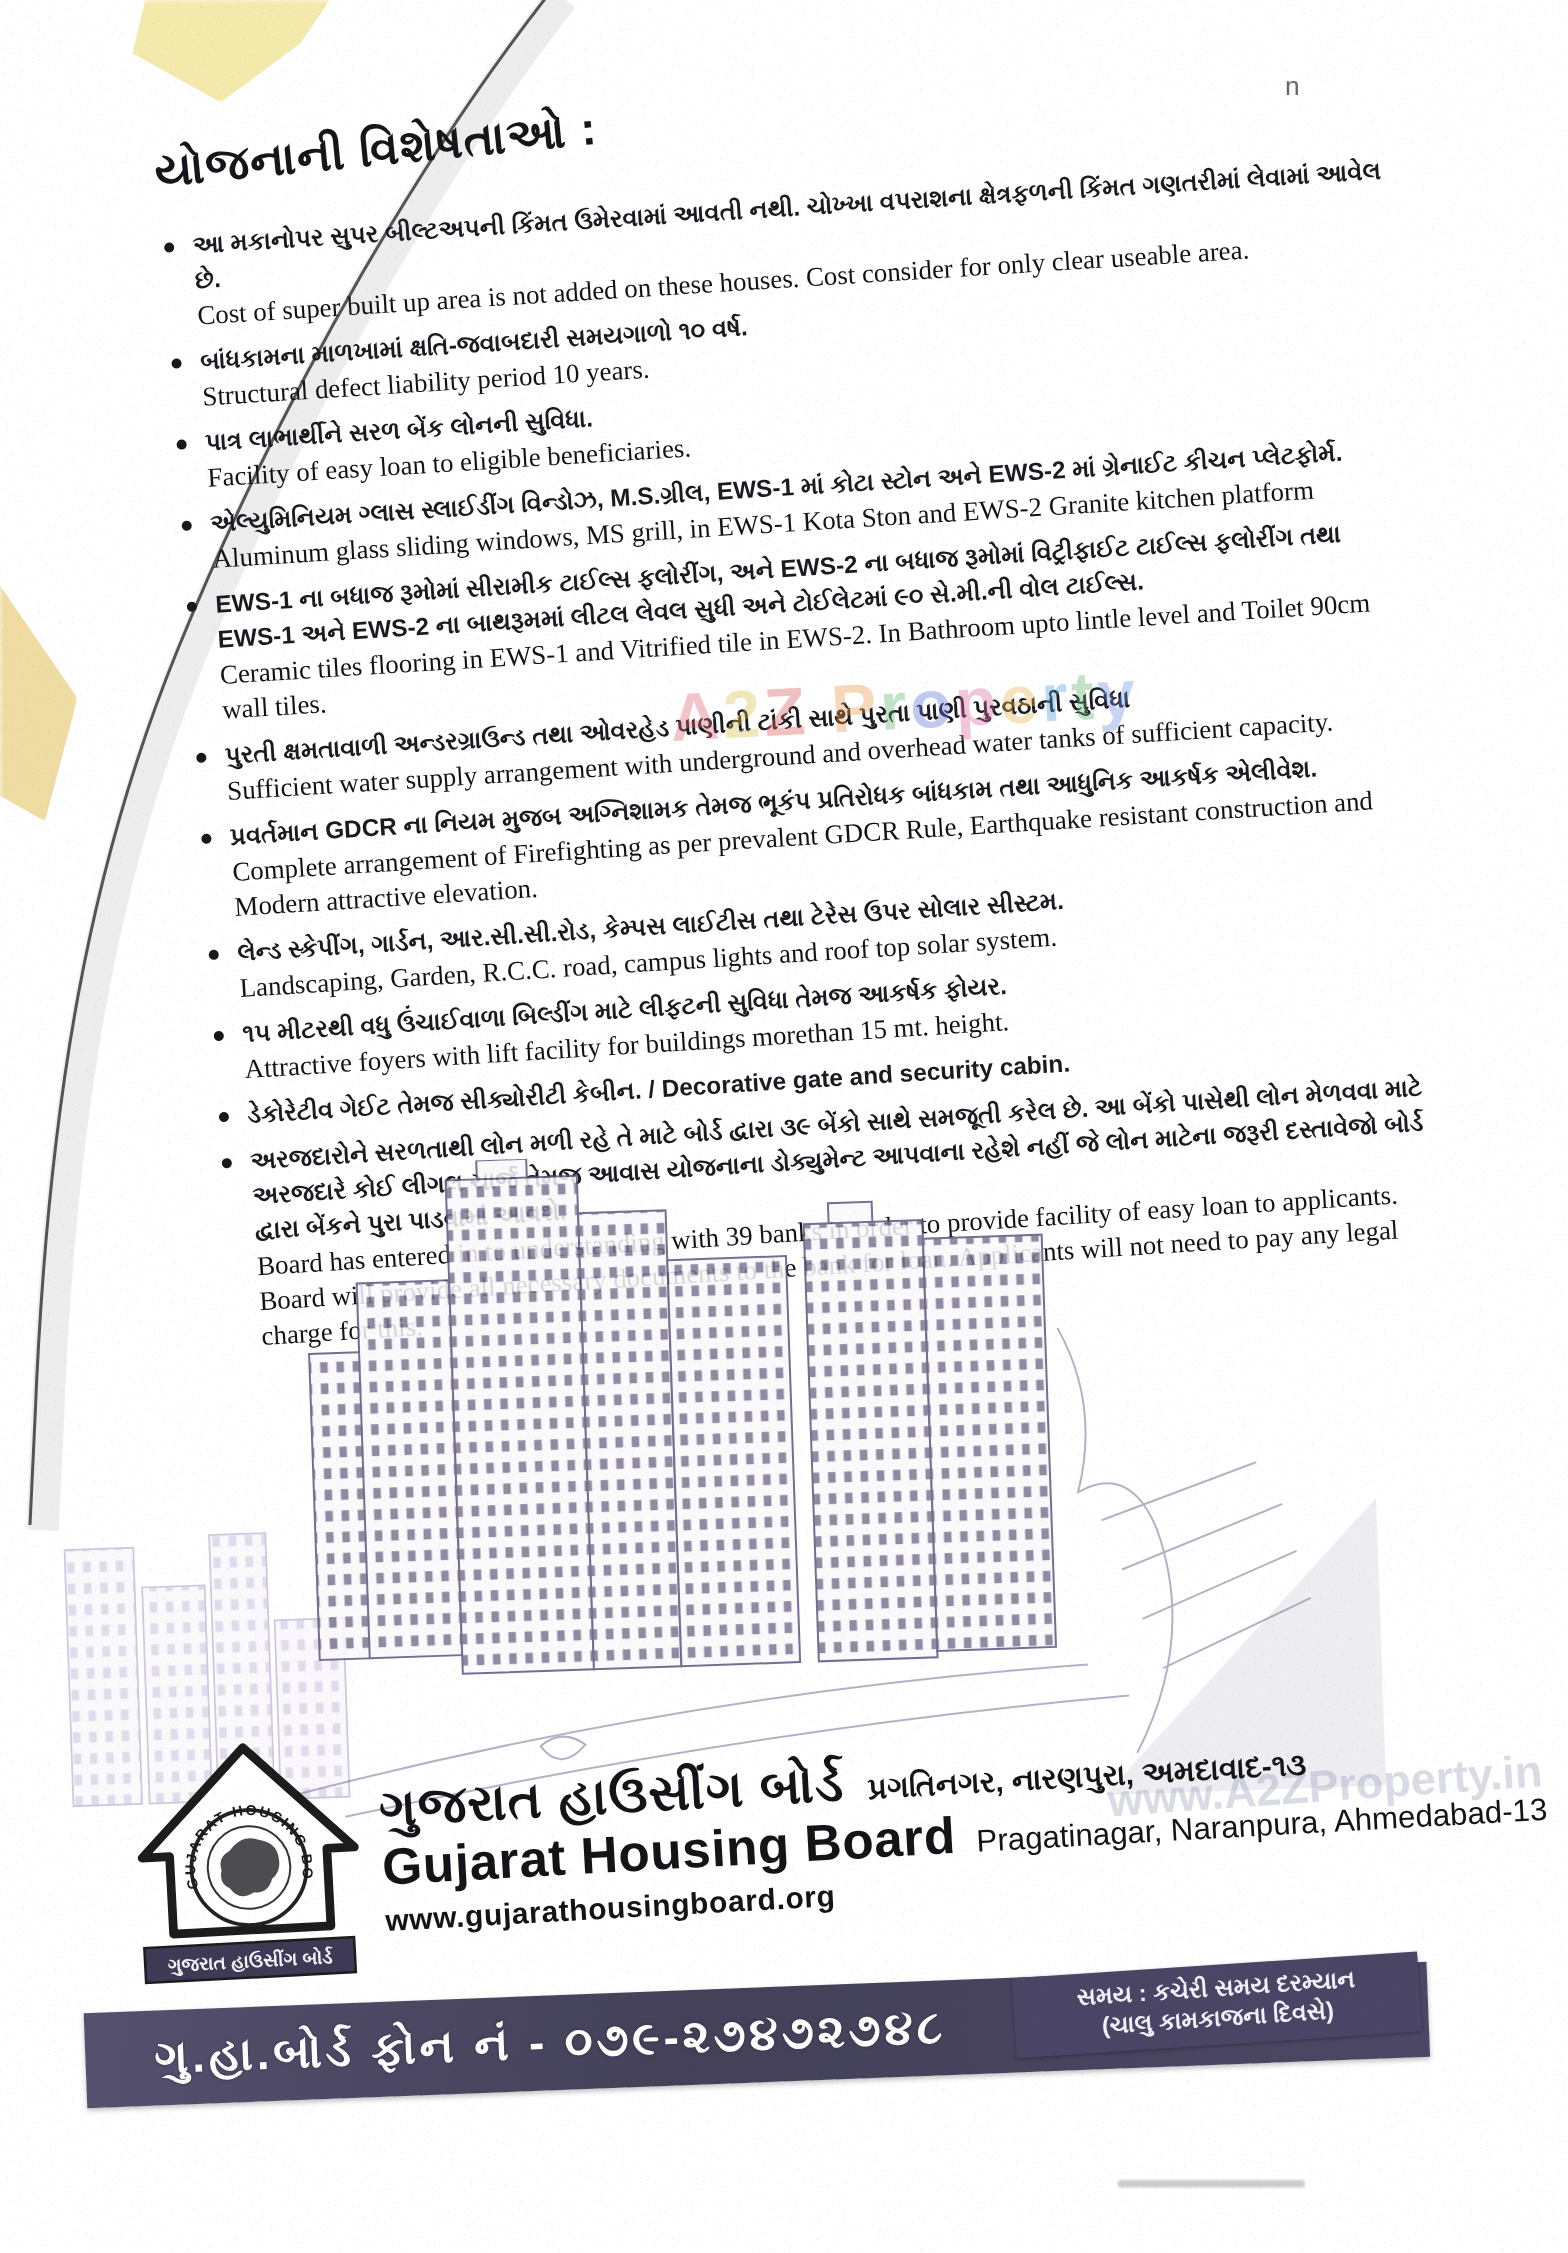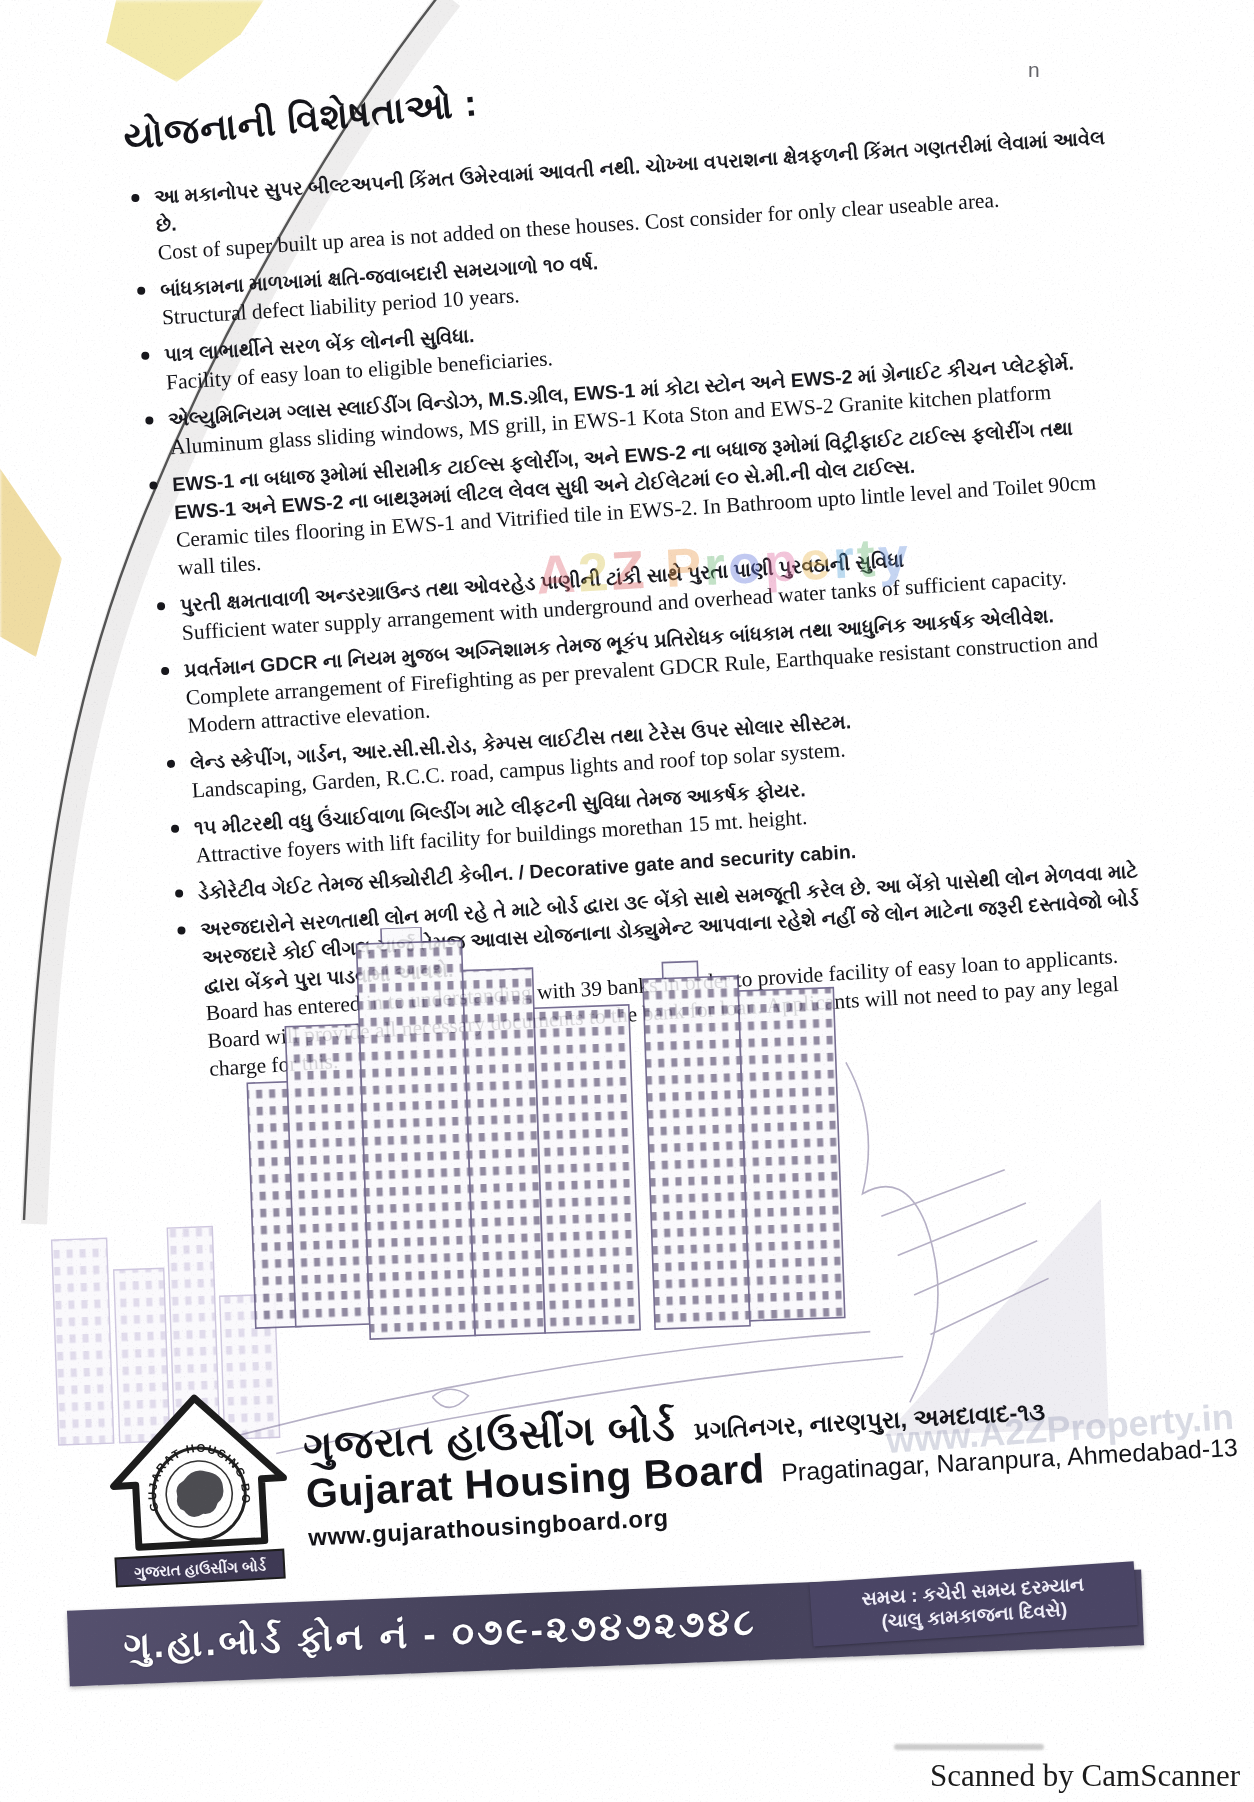--- a/index.html
+++ b/index.html
@@ -208,21 +208,20 @@
 
   <div id="banner">
     <div id="banner-phone">ગુ.હા.બોર્ડ ફોન નં - ૦૭૯-૨૭૪૭૨૭૪૮</div>
     <div id="banner-hours">
       <div>સમય : કચેરી સમય દરમ્યાન</div>
       <div>(ચાલુ કામકાજના દિવસે)</div>
     </div>
   </div>
 
   <div class="smudge"></div>
-  <div id="camscanner">Scanned by CamScanner</div>
 
   <svg id="noise-svg" width="1254" height="1802">
     <filter id="speckle">
       <feTurbulence type="fractalNoise" baseFrequency="0.55" numOctaves="2" seed="7"></feTurbulence>
       <feColorMatrix type="matrix" values="0 0 0 0 0.18  0 0 0 0 0.17  0 0 0 0 0.22  0.85 0.85 0.85 0 -1.42"></feColorMatrix>
     </filter>
     <rect width="1254" height="1802" filter="url(#speckle)"></rect>
   </svg>
 </div>
 

